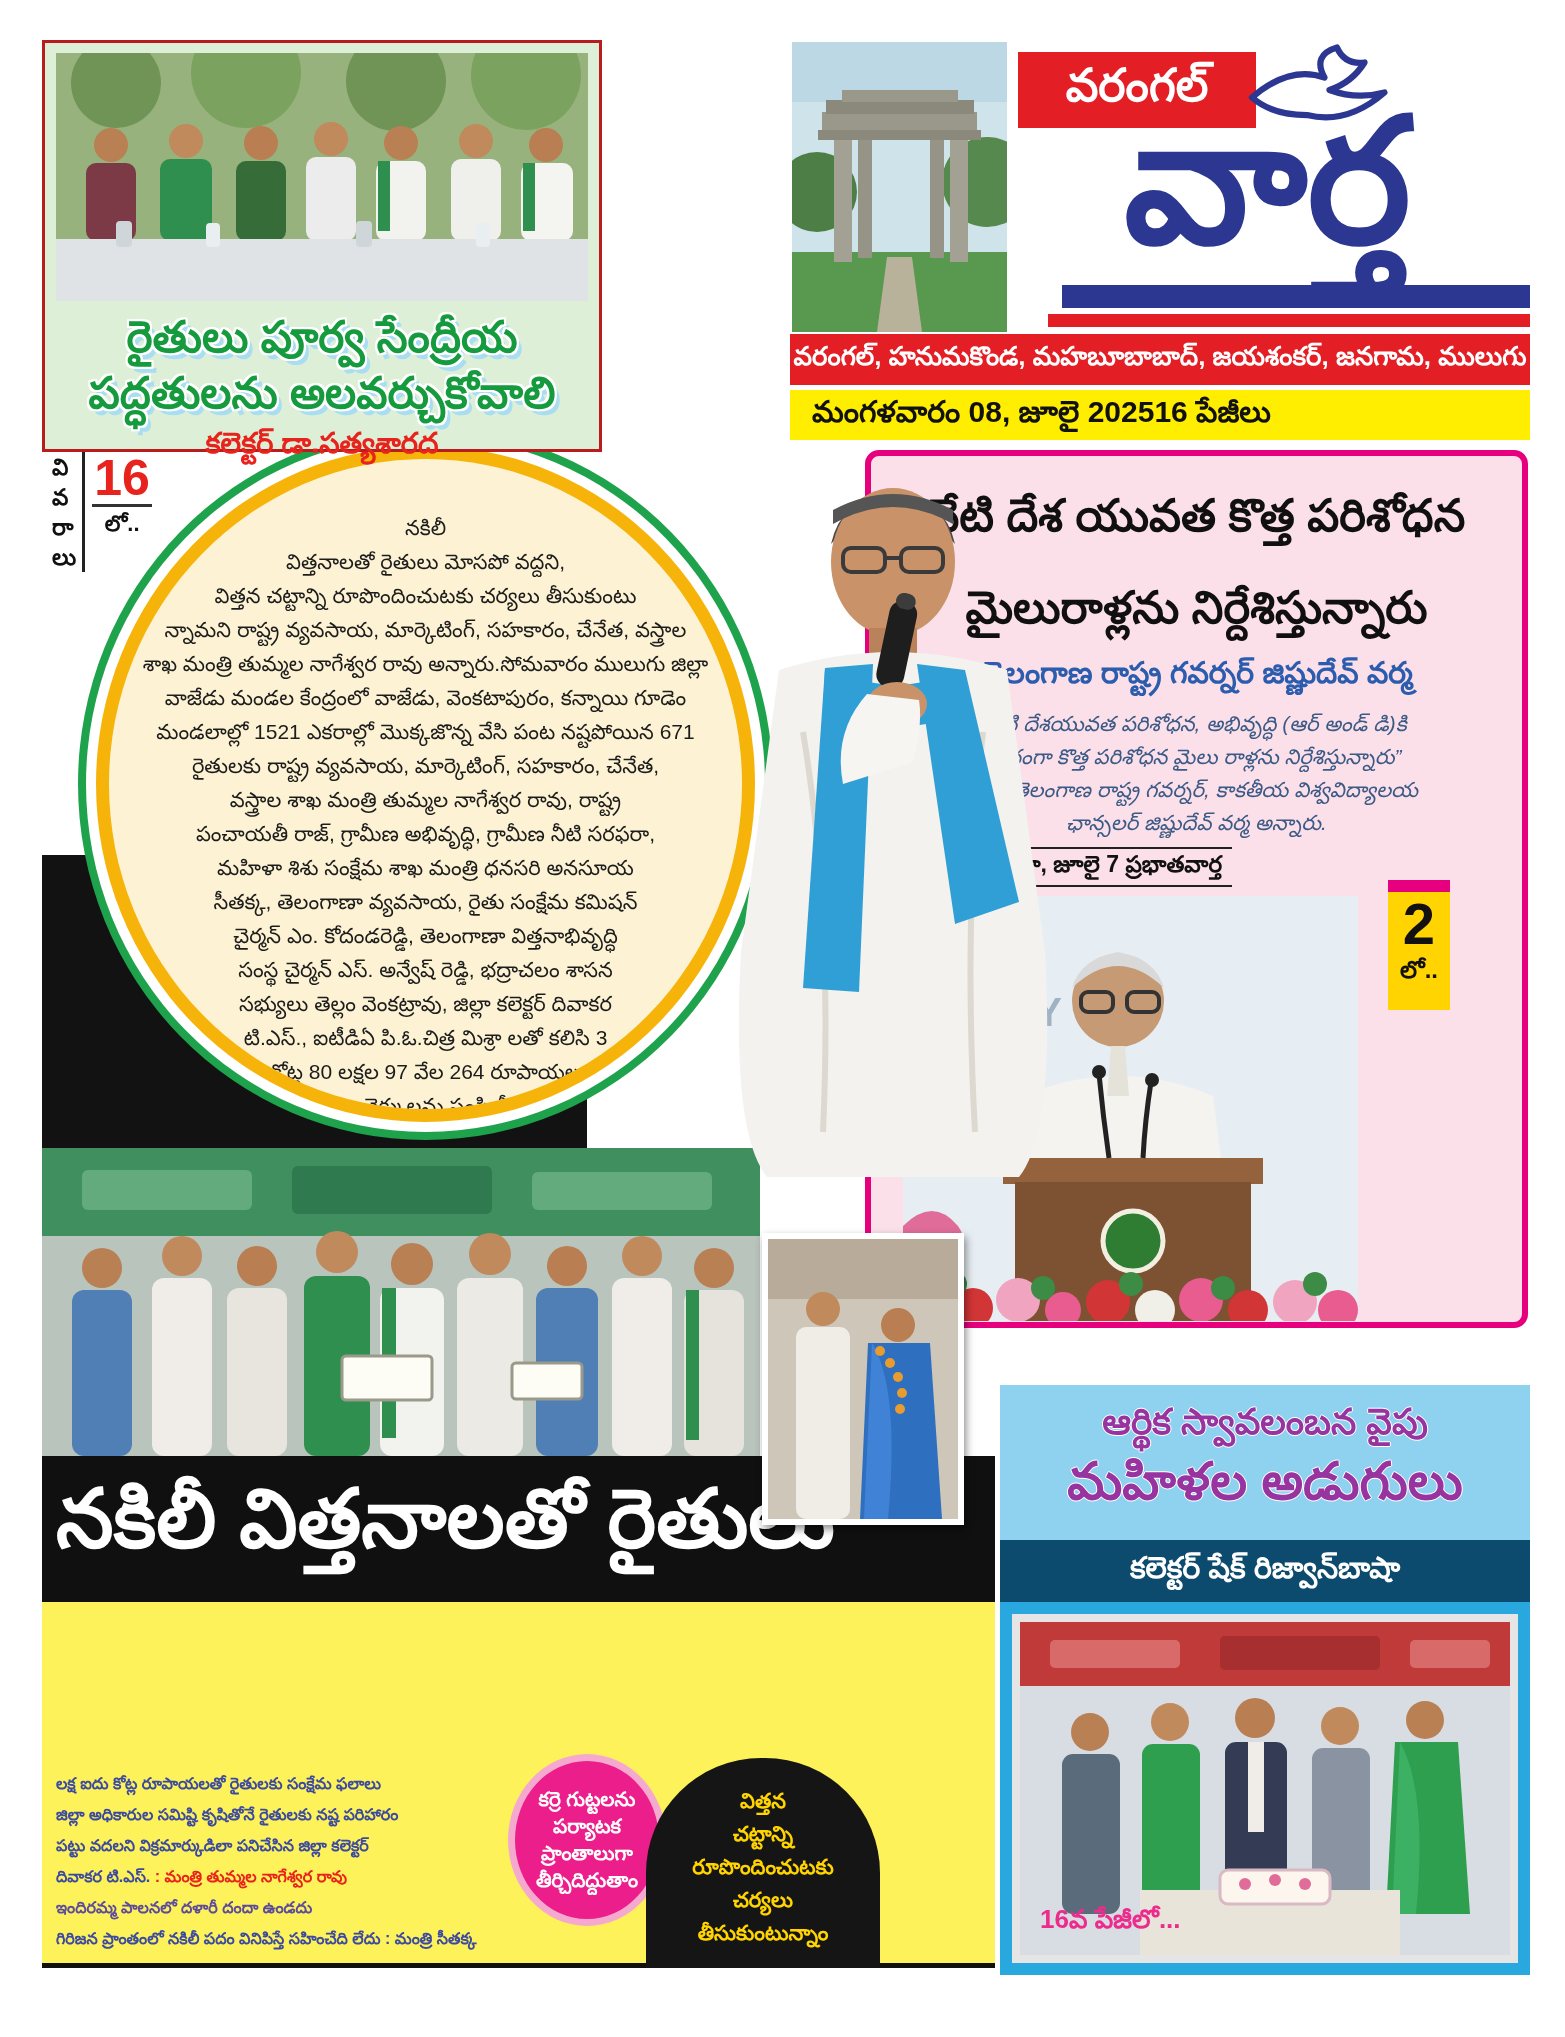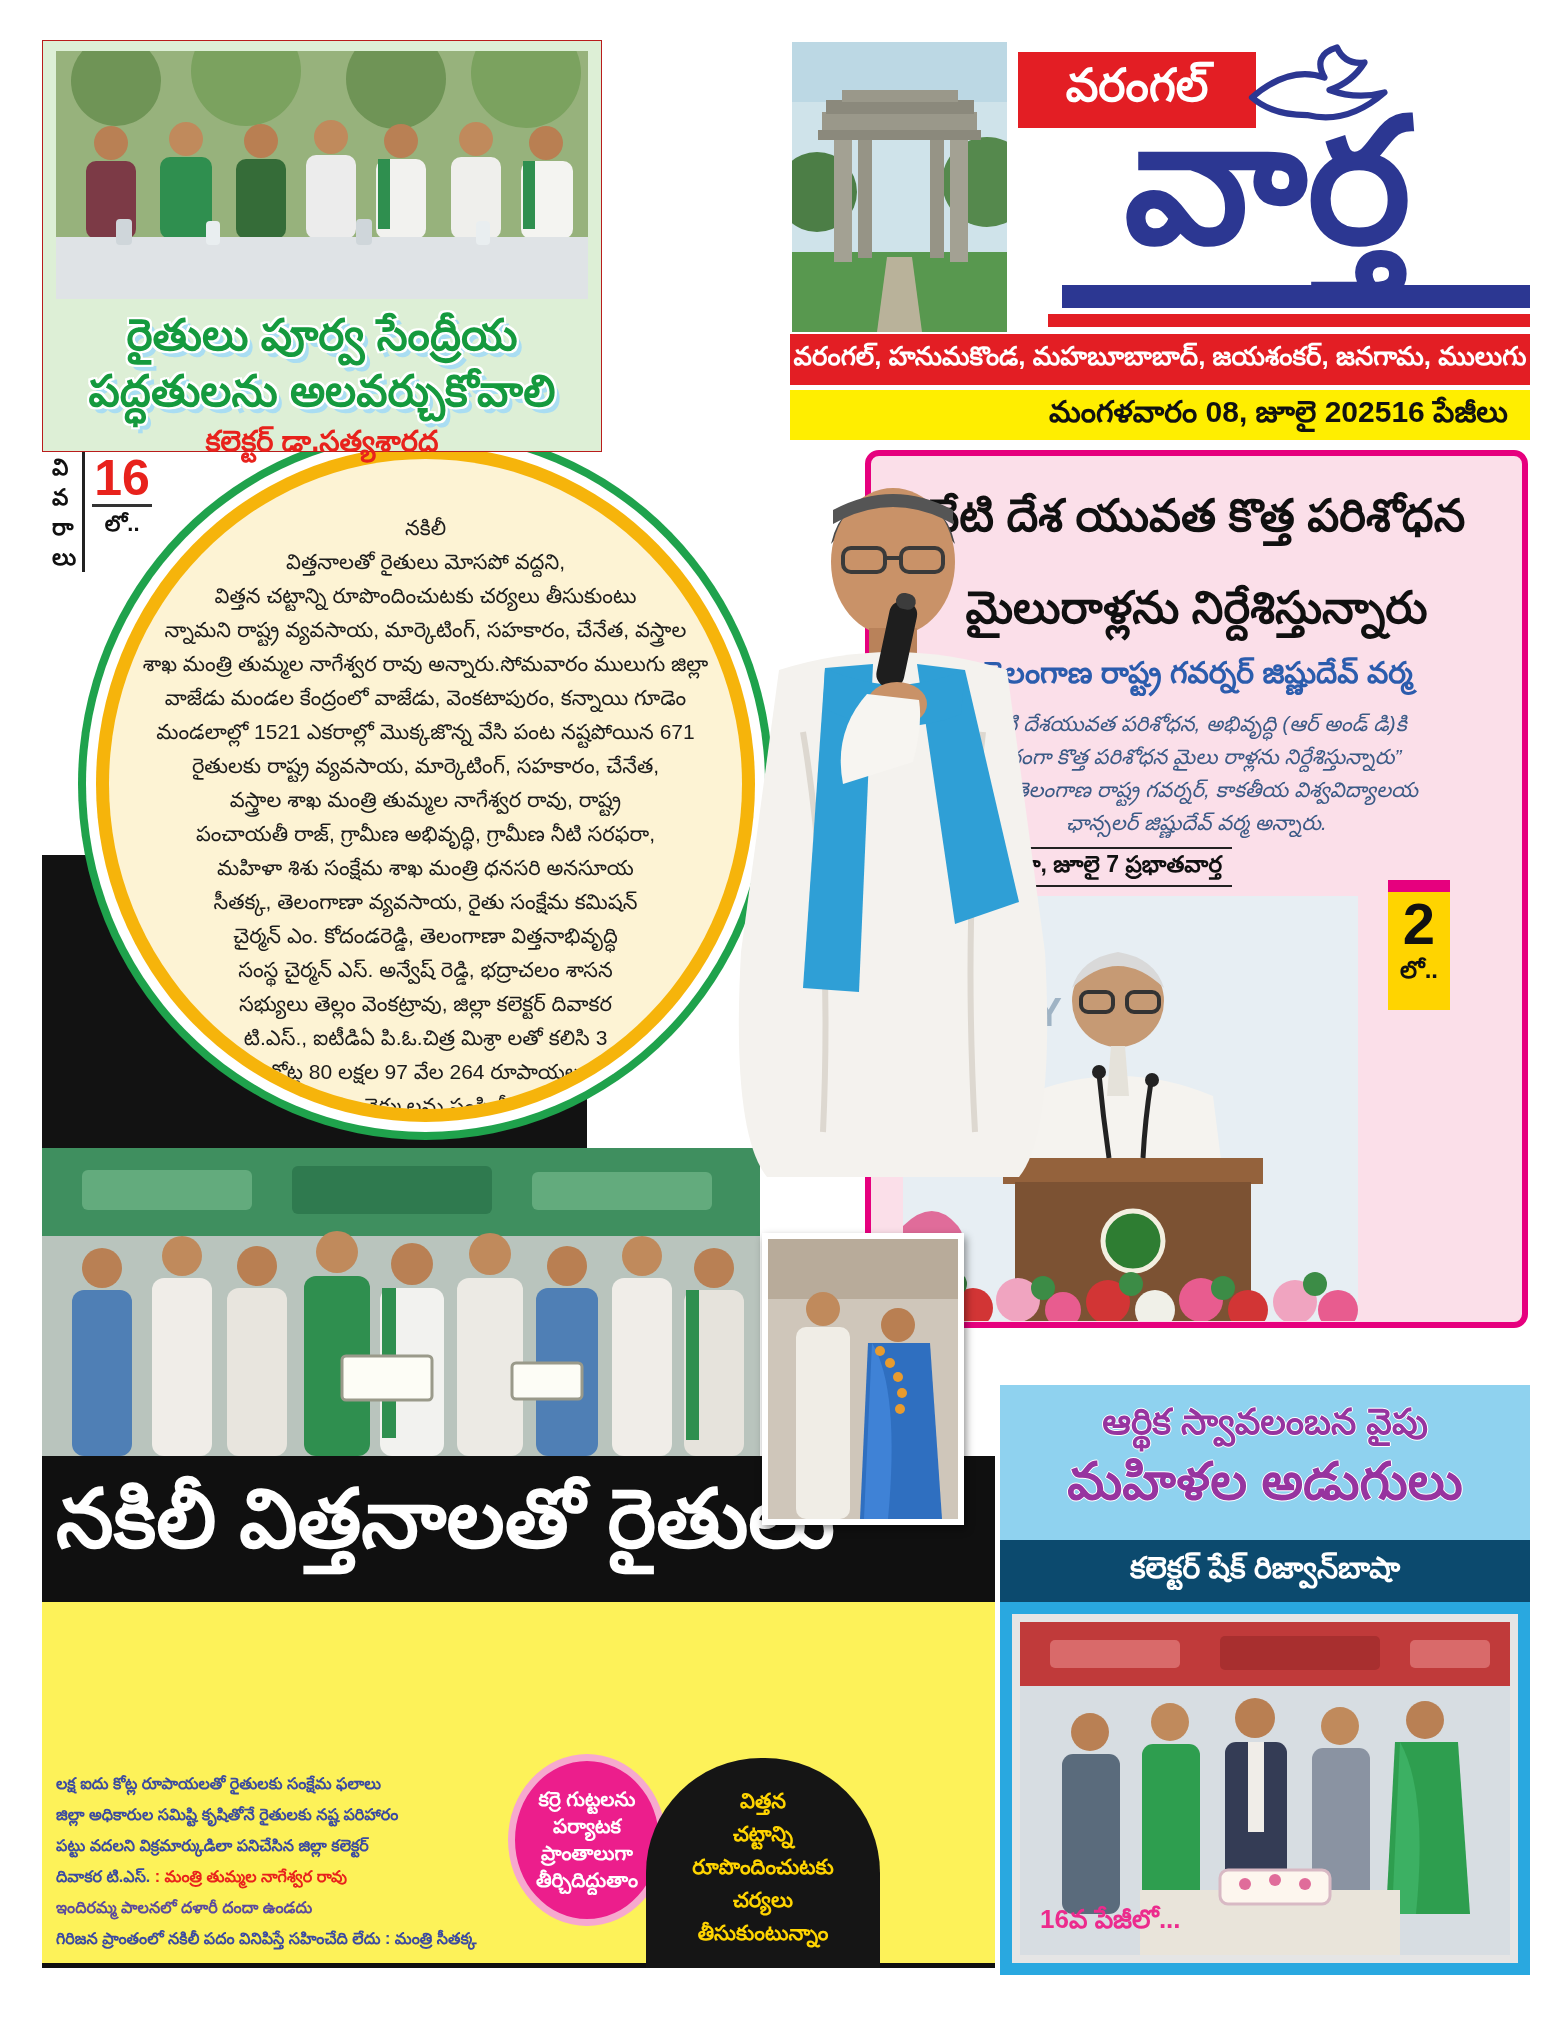--- a/index.html
+++ b/index.html
@@ -3,21 +3,21 @@
 <meta charset="utf-8">
 <style>
   html,body{margin:0;padding:0;background:#888;}
   .page{position:relative;width:1565px;height:2037px;background:#ffffff;overflow:hidden;
         font-family:"Liberation Sans","DejaVu Sans",sans-serif;}
   .abs{position:absolute;}
   svg{display:block;}
 
   
   .farmers-box{left:42px;top:40px;width:560px;height:412px;background:#ddefd6;
-               border:1px solid #b91c1c;box-sizing:border-box;z-index:3;}
+               border:3px solid #b91c1c;box-sizing:border-box;z-index:3;}
   .farmers-photo{margin:10px auto 0;width:532px;height:248px;overflow:hidden;}
   .farmers-headline{margin-top:8px;text-align:center;font-weight:800;font-size:44px;line-height:56px;
       color:#159a3e;
       text-shadow:2px 0 #fff,-2px 0 #fff,0 2px #fff,0 -2px #fff,2px 2px #fff,-2px -2px #fff,
                   2px -2px #fff,-2px 2px #fff,5px 6px 0 #a9ddf2;}
   .farmers-kicker{margin-top:6px;text-align:center;font-weight:800;font-size:29px;color:#e8221c;}
   .farmers-tail{left:470px;top:438px;width:34px;height:34px;background:#ddefd6;
                 border-right:6px solid #1fa24c;border-bottom:6px solid #1fa24c;
                 transform:rotate(45deg);z-index:2;}
 
@@ -47,21 +47,21 @@
   .dove{left:1242px;top:40px;width:150px;height:100px;z-index:3;}
   .brand-main{left:1005px;top:74px;width:525px;height:215px;color:#2c3792;font-weight:800;
               font-size:175px;line-height:215px;text-align:center;z-index:2;}
   .brand-bar-blue{left:1062px;top:285px;width:468px;height:23px;background:#2c3792;z-index:2;}
   .brand-bar-red{left:1048px;top:314px;width:482px;height:13px;background:#e31e24;z-index:2;}
   .districts{left:790px;top:334px;width:740px;height:51px;background:#e31e24;color:#fff;
              font-weight:800;font-size:26px;display:flex;align-items:center;justify-content:center;
              white-space:nowrap;z-index:2;}
   .datebar{left:790px;top:390px;width:740px;height:50px;background:#ffee00;color:#111;
            font-weight:800;font-size:30px;display:flex;align-items:center;
-           justify-content:flex-end;padding:0 22px;box-sizing:border-box;z-index:2;}
+           justify-content:flex-start;padding:0 22px;box-sizing:border-box;z-index:2;}
 
   
   .gov-box{left:865px;top:450px;width:663px;height:878px;background:#fbdfe9;
            border:6px solid #e6007e;border-radius:14px;box-sizing:border-box;z-index:2;}
   .gov-headline{margin-top:14px;text-align:center;font-weight:800;font-size:45px;line-height:92px;color:#101010;}
   .gov-subhead{text-align:center;font-weight:800;font-size:30px;color:#2b5cad;margin-top:2px;}
   .gov-body{margin-top:10px;text-align:center;font-style:italic;font-size:21px;line-height:33px;color:#3b5a86;}
   .gov-byline-wrap{margin-top:8px;}
   .gov-byline{display:inline-block;font-weight:800;font-size:23px;color:#111;
               border-top:2px solid #222;border-bottom:2px solid #222;padding:2px 10px;}

